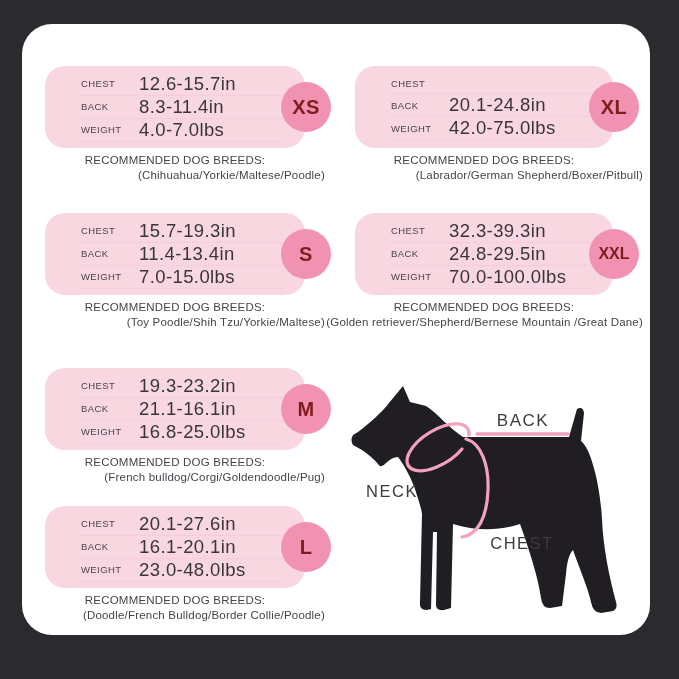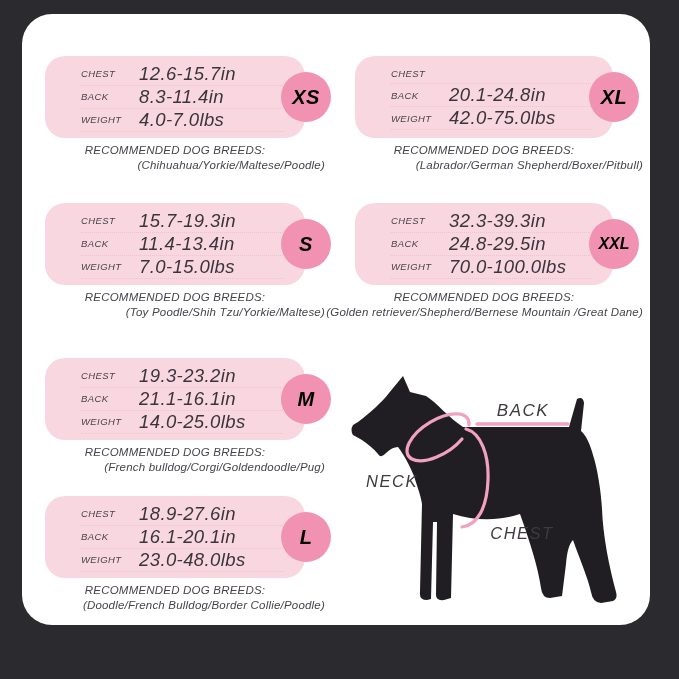--- a/index.html
+++ b/index.html
@@ -5,25 +5,24 @@
   html,body{margin:0;padding:0;}
   body{
     width:679px;height:679px;
     background:#2b2a2e;
     font-family:"Liberation Sans", sans-serif;
     position:relative;
     overflow:hidden;
   }
   .panel{
     position:absolute;
-    left:22px;top:14px;
+    left:22px;top:24px;
     width:628px;height:611px;
     background:#ffffff;
     border-radius:30px;
-    font-style:italic;
   }
   .size-block{position:absolute;}
   .b-xs {left:23px; top:42px; width:260px;}
   .b-s  {left:23px; top:189px;width:260px;}
   .b-m  {left:23px; top:344px;width:260px;}
   .b-l  {left:23px; top:482px;width:260px;}
   .b-xl {left:333px;top:42px; width:258px;}
   .b-xxl{left:333px;top:189px;width:258px;}
 
   .card{
@@ -56,21 +55,21 @@
     margin-right:8px;
     white-space:nowrap;
   }
   .badge{
     position:absolute;
     right:-26px;top:50%;
     transform:translateY(-50%);
     width:50px;height:50px;
     border-radius:50%;
     background:#f292b3;
-    color:#000000;
+    color:#7f1d1d;
     display:flex;align-items:center;justify-content:center;
     font-weight:bold;
     font-size:20px;
     letter-spacing:.5px;
   }
   .badge.small{font-size:16px;letter-spacing:0;}
   .breeds{
     margin-top:5px;
     text-align:center;
     color:#47434a;
@@ -146,35 +145,35 @@
       <div class="row">
         <span class="lbl">CHEST</span>
         <span class="val">19.3-23.2in</span>
       </div>
       <div class="row">
         <span class="lbl">BACK</span>
         <span class="val">21.1-16.1in</span>
       </div>
       <div class="row">
         <span class="lbl">WEIGHT</span>
-        <span class="val">14.0-25.0lbs</span>
+        <span class="val">16.8-25.0lbs</span>
       </div>
       <div class="badge">M</div>
     </div>
     <div class="breeds">
       <div class="breeds-title">RECOMMENDED DOG BREEDS:</div>
       <div class="breeds-list">(French bulldog/Corgi/Goldendoodle/Pug)</div>
     </div>
   </section>
 
   <section class="size-block col-left b-l">
     <div class="card">
       <div class="row">
         <span class="lbl">CHEST</span>
-        <span class="val">18.9-27.6in</span>
+        <span class="val">20.1-27.6in</span>
       </div>
       <div class="row">
         <span class="lbl">BACK</span>
         <span class="val">16.1-20.1in</span>
       </div>
       <div class="row">
         <span class="lbl">WEIGHT</span>
         <span class="val">23.0-48.0lbs</span>
       </div>
       <div class="badge">L</div>

